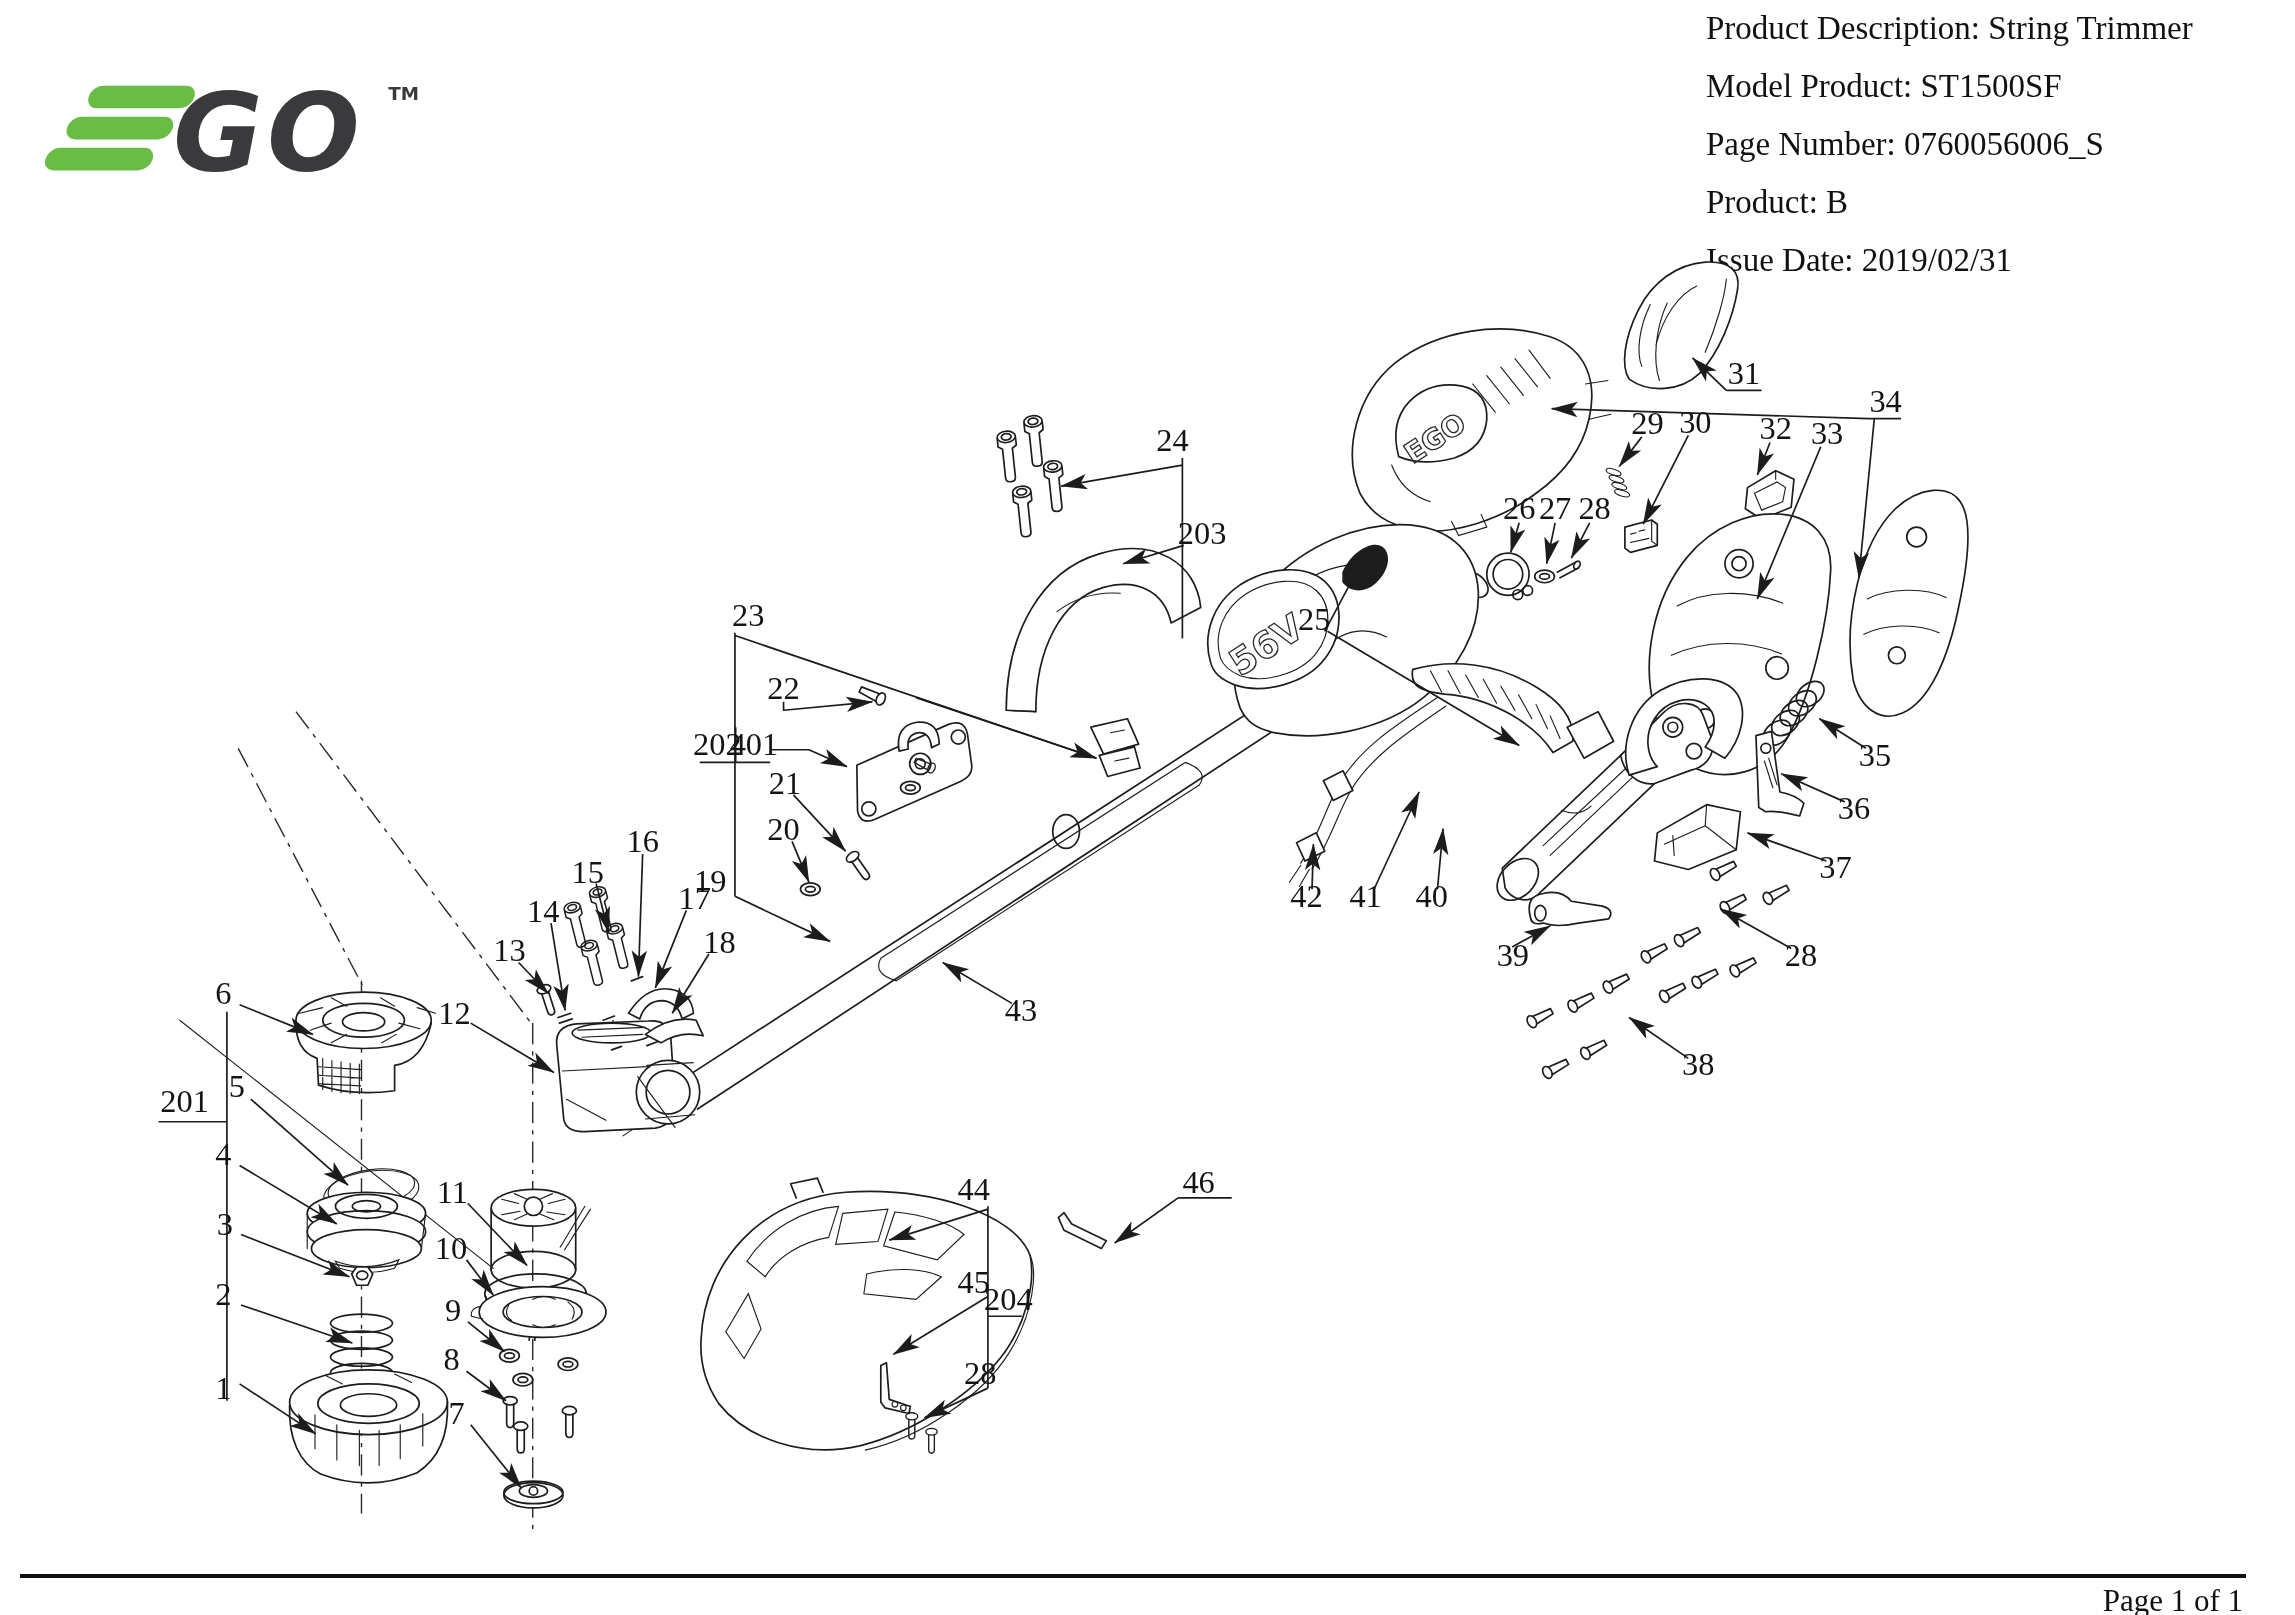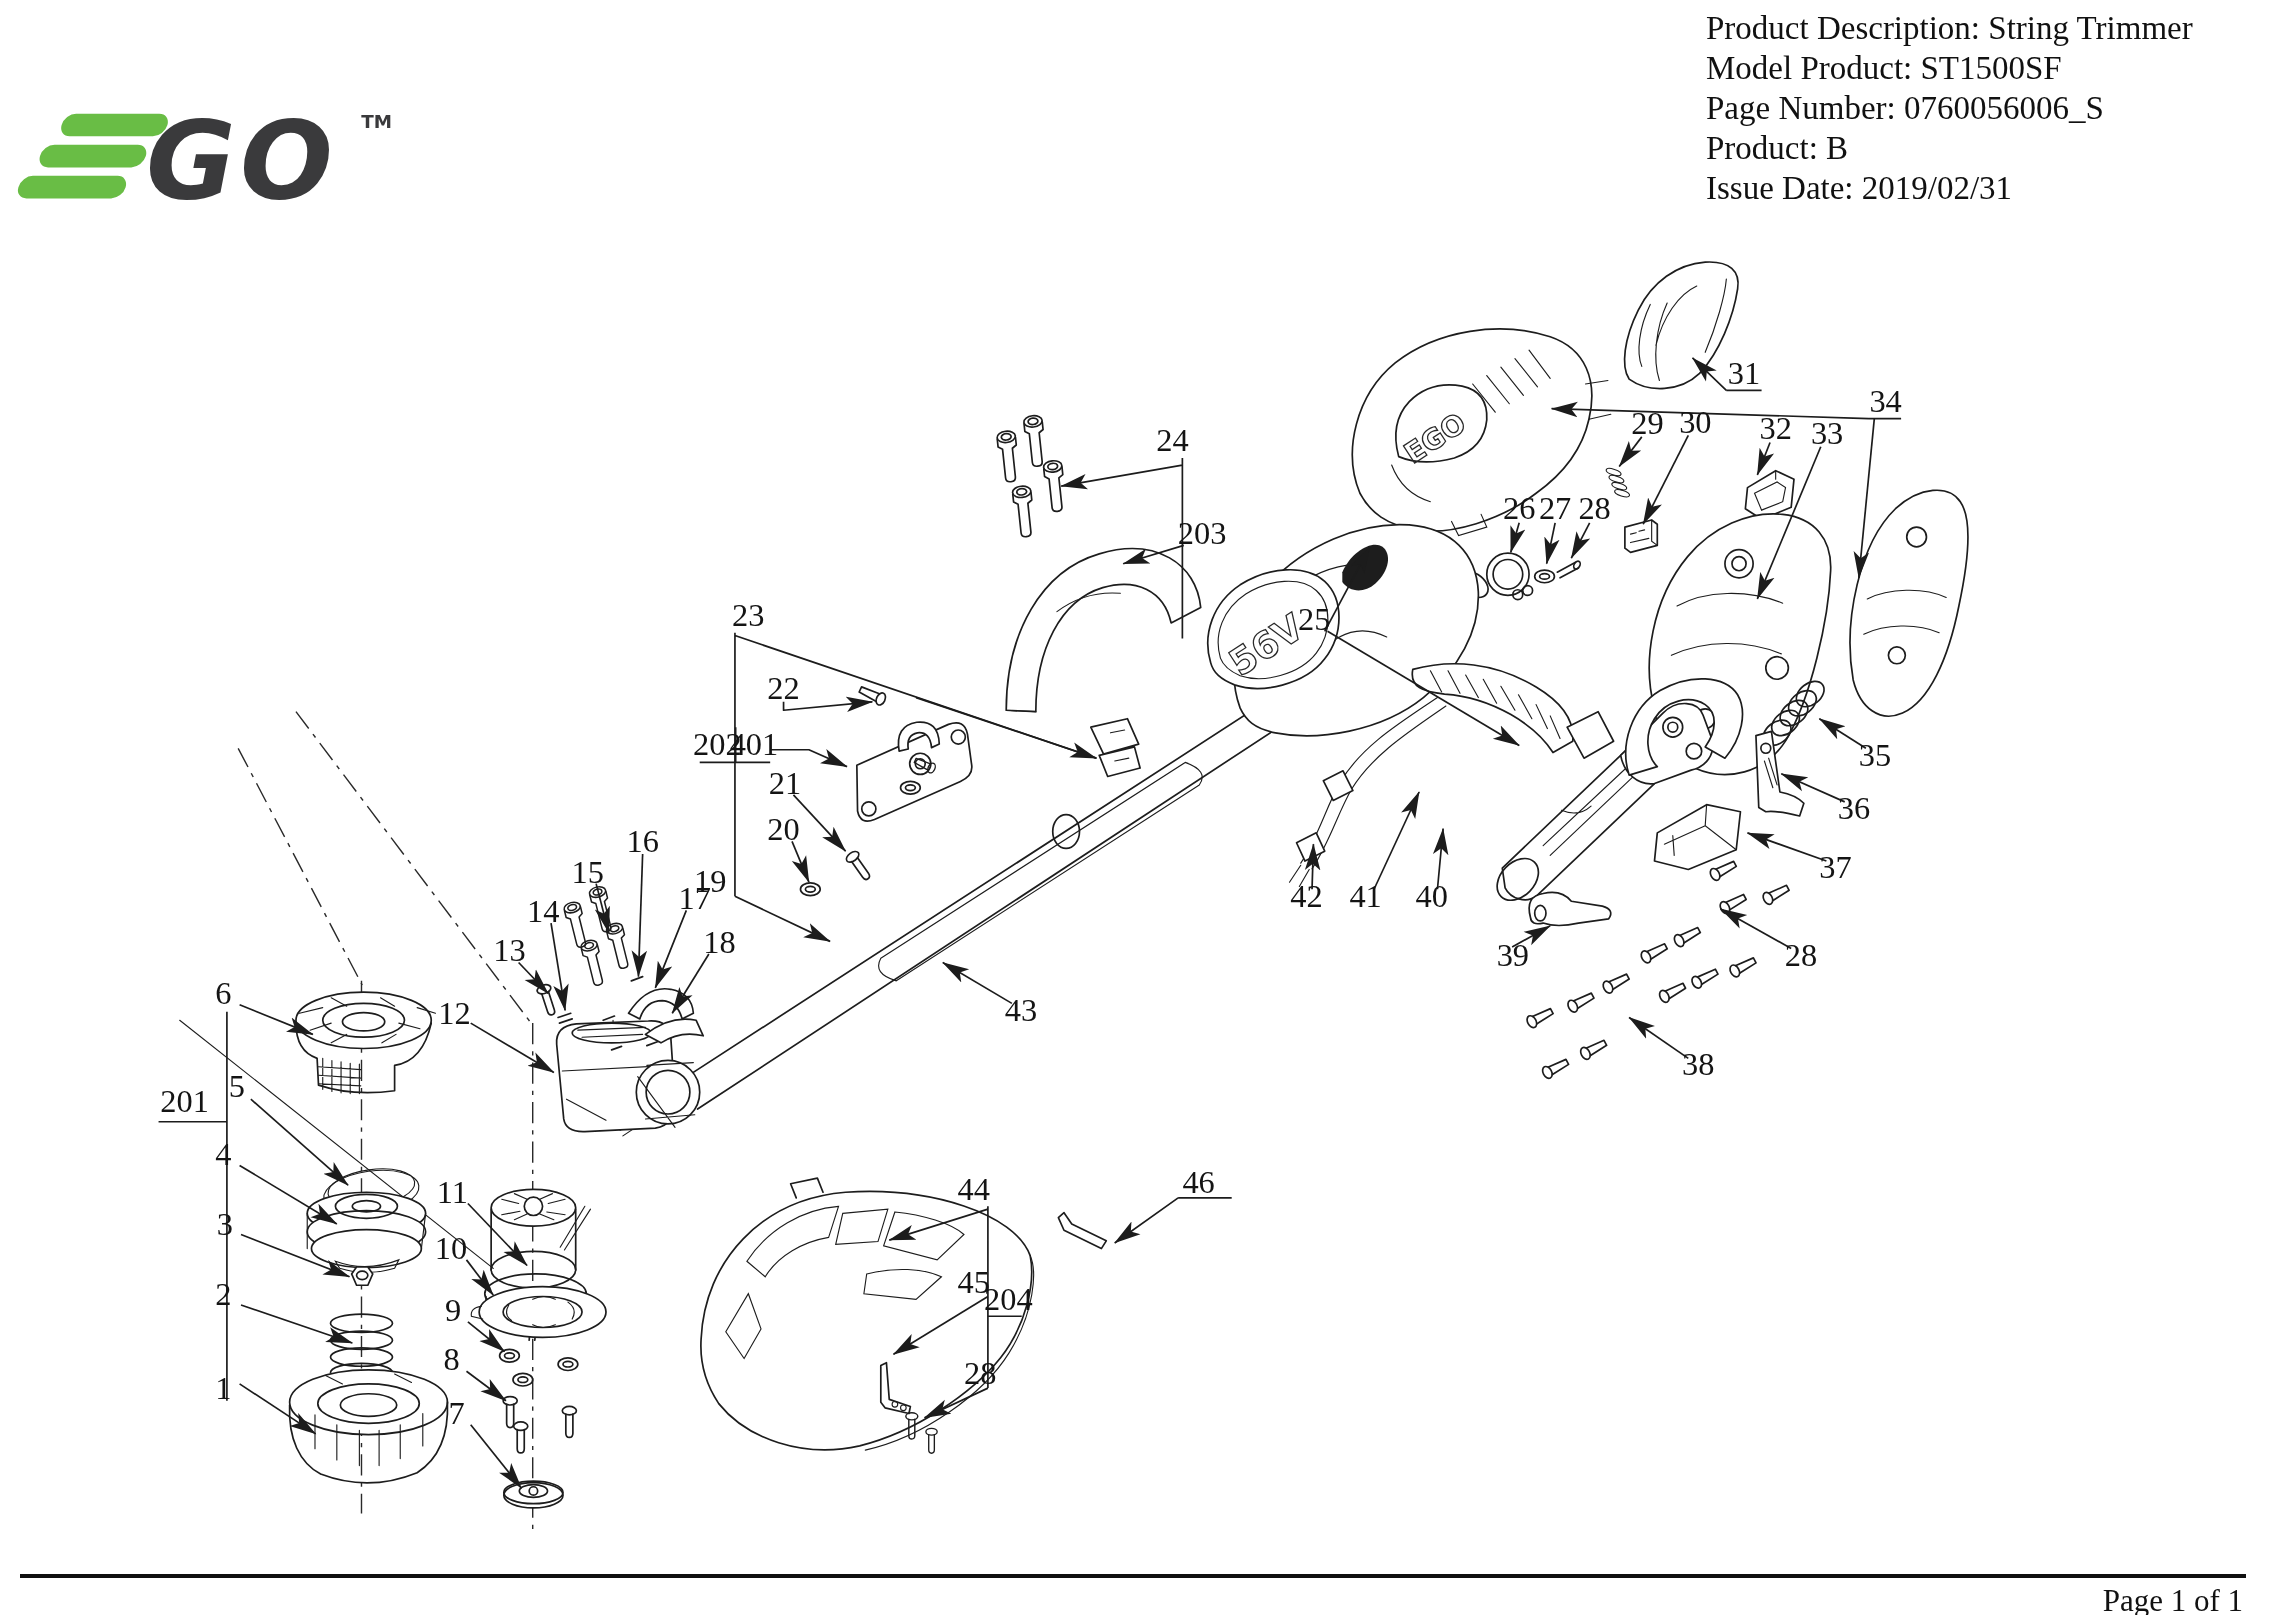--- a/index.html
+++ b/index.html
@@ -1,20 +1,20 @@
 <!DOCTYPE html>
 <html style="font-size:11.3px"><head>
 <meta charset="utf-8">
 <style>
   html,body{margin:0;padding:0;background:#fff;}
   .page{position:relative;width:2295px;height:1615px;background:#fff;overflow:hidden;
         font-family:"Liberation Serif","DejaVu Serif",serif;color:#111;}
   
-  .logo{position:absolute;left:5px;top:73px;width:395px;height:113px;margin-top:28px;}
-  .product-info{position:absolute;left:1706px;top:11.3px;display:flex;flex-direction:column;gap:6px;}
+  .logo{position:absolute;left:32px;top:73px;width:395px;height:113px;}
+  .product-info{position:absolute;left:1706px;top:11.3px;display:flex;flex-direction:column;gap:24px;}
   .product-info div{font-size:33px;line-height:34px;white-space:nowrap;}
   
   .footer-rule{position:absolute;left:20px;top:1574px;width:2226px;height:4.2px;background:#101010;}
   .footer-page{position:absolute;right:52px;top:1583px;font-size:31px;}
   
   svg.diagram{position:absolute;left:0;top:0;}
   .ln{fill:none;stroke:#1d1d1d;stroke-width:2.4;stroke-linecap:round;stroke-linejoin:round;}
   .ln2{fill:none;stroke:#1d1d1d;stroke-width:1.6;stroke-linecap:round;}
   .fillw{fill:#ffffff;}
   .dark{fill:#1d1d1d;stroke:none;}

